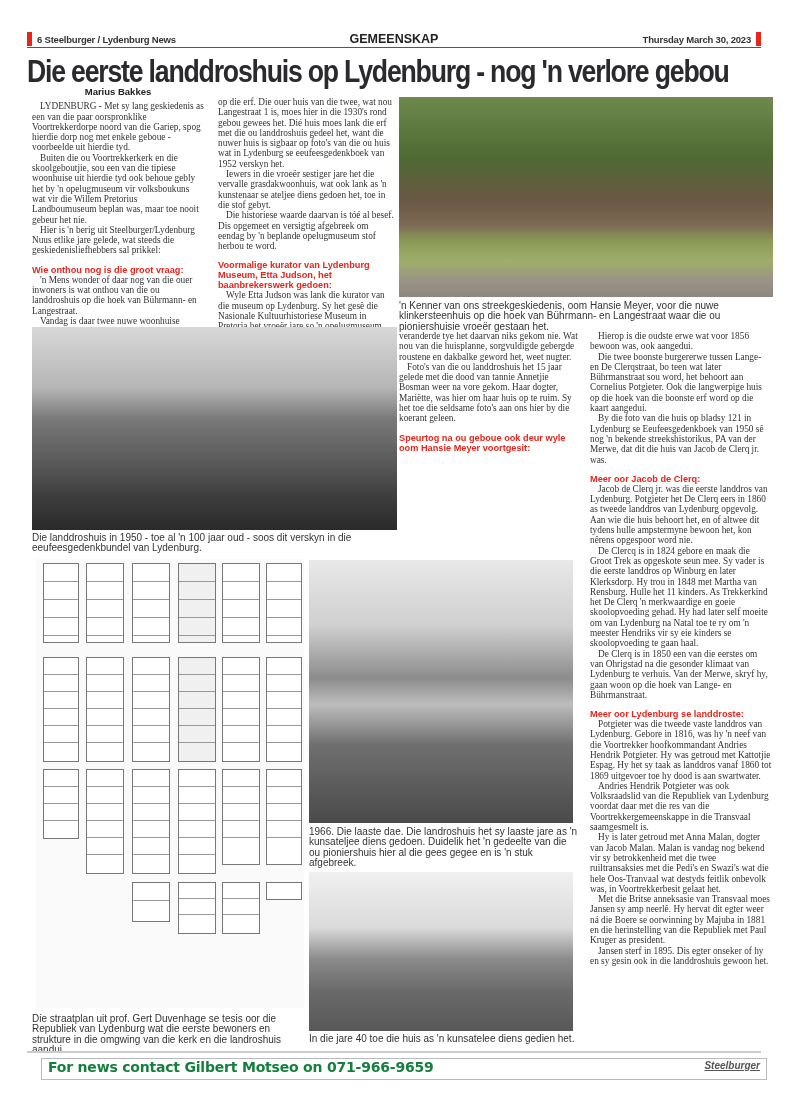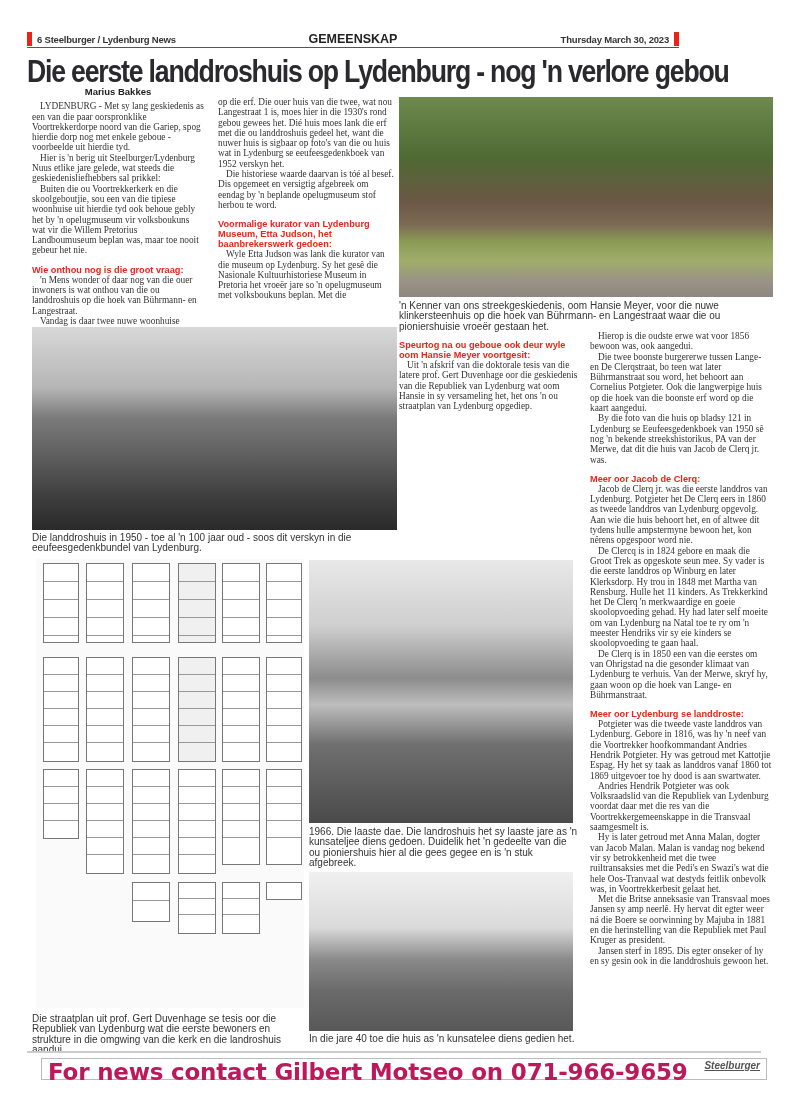--- a/index.html
+++ b/index.html
@@ -1,20 +1,20 @@
 <!DOCTYPE html>
 <html><head>
 <meta charset="utf-8">
 <style>
   * { box-sizing: border-box; margin: 0; padding: 0; }
   html, body { width: 786px; height: 1113px; background: #ffffff; overflow: hidden; }
   body { position: relative; font-family: "Liberation Serif", serif; color: #222; }
 
   
-  .hdr { position: absolute; left: 27px; top: 31px; width: 652px; height: 17px; border-bottom: 1px solid #555; }
+  .hdr { position: absolute; left: 27px; top: 31px; width: 734px; height: 17px; border-bottom: 1px solid #555; }
   .hdr .redl { position: absolute; left: 0; top: 1px; width: 5px; height: 14px; background: #e8251b; }
   .hdr .redr { position: absolute; right: 0; top: 1px; width: 5px; height: 14px; background: #e8251b; }
   .hdr .left { position: absolute; left: 10px; top: 3px; font-family: "Liberation Sans", sans-serif; font-size: 9.5px; font-weight: bold; color: #333; letter-spacing: -0.2px; }
   .hdr .mid { position: absolute; left: 0; right: 0; top: 1px; text-align: center; font-family: "Liberation Sans", sans-serif; font-size: 12.5px; font-weight: bold; color: #222; }
   .hdr .right { position: absolute; right: 10px; top: 3px; font-family: "Liberation Sans", sans-serif; font-size: 9.5px; font-weight: bold; color: #333; letter-spacing: -0.2px; }
 
   .headline { position: absolute; left: 27px; top: 55px; width: 734px; font-family: "Liberation Sans", sans-serif; font-weight: bold; font-size: 31px; line-height: 34px; color: #2a2a2e; letter-spacing: -1.4px; transform: scaleX(0.86); transform-origin: left top; white-space: nowrap; }
 
   .col { position: absolute; font-size: 9.3px; line-height: 10.3px; color: #333; }
   .col p { text-indent: 8px; text-align: left; }
@@ -30,63 +30,65 @@
   .p3 { left: 309px; top: 560px; width: 264px; height: 263px;
         background: linear-gradient(180deg, #e8e8e8 0%, #cfcfcf 25%, #8c8c8c 45%, #bdbdbd 55%, #707070 70%, #4a4a4a 100%); }
   .p4 { left: 309px; top: 872px; width: 264px; height: 159px;
         background: linear-gradient(180deg, #f0f0f0 0%, #dadada 35%, #8a8a8a 55%, #6a6a6a 75%, #585858 100%); }
 
   .map { left: 36px; top: 559px; width: 268px; height: 449px; background: #fafafa; }
   .map .blk { position: absolute; border: 1px solid #777; background: #fff; }
   .map .blk i { display: block; border-bottom: 1px solid #999; }
 
   .footer { position: absolute; left: 41px; top: 1058px; width: 726px; height: 22px; border: 1px solid #bbb; }
-  .footer .txt { position: absolute; left: 6px; top: 0px; font-family: "DejaVu Sans", sans-serif; font-weight: bold; font-size: 23px; color: #be185d; letter-spacing: -0.2px; white-space: nowrap; }
+  .footer .txt { position: absolute; left: 6px; top: 0px; font-family: "DejaVu Sans", sans-serif; font-weight: bold; font-size: 14px; color: #15803d; letter-spacing: -0.2px; white-space: nowrap; }
   .footer .logo { position: absolute; right: 6px; top: 1px; font-family: "Liberation Sans", sans-serif; font-weight: bold; font-size: 10px; color: #555; text-decoration: underline; font-style: italic; }
   .topline { position: absolute; left: 27px; top: 1051px; width: 734px; height: 2px; background: #ccc; }
 </style>
 </head>
 <body>
 
 <div class="hdr">
   <div class="redl"></div>
   <span class="left">6 Steelburger / Lydenburg News</span>
   <span class="mid">GEMEENSKAP</span>
   <span class="right">Thursday March 30, 2023</span>
   <div class="redr"></div>
 </div>
 
 <div class="headline">Die eerste landdroshuis op Lydenburg - nog 'n verlore gebou</div>
 
 <div class="col" style="left:32px; top:87px; width:172px;">
   <div class="byline">Marius Bakkes</div>
   <p>LYDENBURG - Met sy lang geskiedenis as een van die paar oorspronklike Voortrekkerdorpe noord van die Gariep, spog hierdie dorp nog met enkele geboue - voorbeelde uit hierdie tyd.</p>
+  <p>Buiten die ou Voortrekkerkerk en die skoolgeboutjie, sou een van die tipiese woonhuise uit hierdie tyd ook behoue gebly het by 'n opelugmuseum vir volksboukuns wat vir die Willem Pretorius Landboumuseum beplan was, maar toe nooit gebeur het nie.</p>
   <p>Hier is 'n berig uit Steelburger/Lydenburg Nuus etlike jare gelede, wat steeds die geskiedenisliefhebbers sal prikkel:</p>
-  <p>Buiten die ou Voortrekkerkerk en die skoolgeboutjie, sou een van die tipiese woonhuise uit hierdie tyd ook behoue gebly het by 'n opelugmuseum vir volksboukuns wat vir die Willem Pretorius Landboumuseum beplan was, maar toe nooit gebeur het nie.</p>
   <div class="sub">Wie onthou nog is die groot vraag:</div>
   <p>'n Mens wonder of daar nog van die ouer inwoners is wat onthou van die ou landdroshuis op die hoek van Bührmann- en Langestraat.</p>
   <p>Vandag is daar twee nuwe woonhuise</p>
 </div>
 
 <div class="col" style="left:218px; top:97px; width:178px;">
   <p style="text-indent:0">op die erf. Die ouer huis van die twee, wat nou Langestraat 1 is, moes hier in die 1930's rond gebou gewees het. Dié huis moes lank die erf met die ou landdroshuis gedeel het, want die nuwer huis is sigbaar op foto's van die ou huis wat in Lydenburg se eeufeesgedenkboek van 1952 verskyn het.</p>
+  <p>Iewers in die vroeër sestiger jare het die vervalle grasdakwoonhuis, wat ook lank as 'n kunstenaar se ateljee diens gedoen het, toe in die stof gebyt.</p>
   <p>Die historiese waarde daarvan is tóé al besef. Dis opgemeet en versigtig afgebreek om eendag by 'n beplande opelugmuseum stof herbou te word.</p>
   <div class="sub">Voormalige kurator van Lydenburg Museum, Etta Judson, het baanbrekerswerk gedoen:</div>
   <p>Wyle Etta Judson was lank die kurator van die museum op Lydenburg. Sy het gesê die Nasionale Kultuurhistoriese Museum in Pretoria het vroeër jare so 'n opelugmuseum met volksboukuns beplan. Met die</p>
 </div>
 
 <div class="photo p1"></div>
 <div class="caption" style="left:399px; top:301px; width:374px;">'n Kenner van ons streekgeskiedenis, oom Hansie Meyer, voor die nuwe klinkersteenhuis op die hoek van Bührmann- en Langestraat waar die ou pioniershuisie vroeër gestaan het.</div>
 
 <div class="photo p2"></div>
 <div class="caption" style="left:32px; top:533px; width:355px;">Die landdroshuis in 1950 -  toe al 'n 100 jaar oud - soos dit verskyn in die eeufeesgedenkbundel van Lydenburg.</div>
 
 <div class="col" style="left:399px; top:331px; width:180px;">
+  <p style="text-indent:0">veranderde tye het daarvan niks gekom nie. Wat nou van die huisplanne, sorgvuldigde gebergde roustene en dakbalke geword het, weet nugter.</p>
+  <p>Foto's van die ou landdroshuis het 15 jaar gelede met die dood van tannie Annetjie Bosman weer na vore gekom. Haar dogter, Mariëtte, was hier om haar huis op te ruim. Sy het toe die seldsame foto's aan ons hier by die koerant geleen.</p>
   <div class="sub">Speurtog na ou geboue ook deur wyle oom Hansie Meyer voortgesit:</div>
-  <p>Uit 'n afskrif van die doktorale tesis van die latere prof. Gert Duvenhage oor die geskiedenis van die Republiek van Lydenburg wat oom Hansie in sy versameling het, het ons 'n ou straatplan van Lydenburg opgediep.</p>
 </div>
 
 <div class="col" style="left:590px; top:331px; width:182px;">
   <p>Hierop is die oudste erwe wat voor 1856 bewoon was, ook aangedui.</p>
   <p>Die twee boonste burgererwe tussen Lange- en De Clerqstraat, bo teen wat later Bührmanstraat sou word, het behoort aan Cornelius Potgieter. Ook die langwerpige huis op die hoek van die boonste erf word op die kaart aangedui.</p>
   <p>By die foto van die huis op bladsy 121 in Lydenburg se Eeufeesgedenkboek van 1950 sê nog 'n bekende streekshistorikus, PA van der Merwe, dat dit die huis van Jacob de Clerq jr. was.</p>
   <div class="sub">Meer oor Jacob de Clerq:</div>
   <p>Jacob de Clerq jr. was die eerste landdros van Lydenburg. Potgieter het De Clerq eers in 1860 as tweede landdros van Lydenburg opgevolg. Aan wie die huis behoort het, en of altwee dit tydens hulle ampstermyne bewoon het, kon nêrens opgespoor word nie.</p>
   <p>De Clercq is in 1824 gebore en maak die Groot Trek as opgeskote seun mee. Sy vader is die eerste landdros op Winburg en later Klerksdorp. Hy trou in 1848 met Martha van Rensburg. Hulle het 11 kinders. As Trekkerkind het De Clerq 'n merkwaardige en goeie skoolopvoeding gehad. Hy had later self moeite om van Lydenburg na Natal toe te ry om 'n meester Hendriks vir sy eie kinders se skoolopvoeding te gaan haal.</p>
   <p>De Clerq is in 1850 een van die eerstes om van Ohrigstad na die gesonder klimaat van Lydenburg te verhuis. Van der Merwe, skryf hy, gaan woon op die hoek van Lange- en Bührmanstraat.</p>

